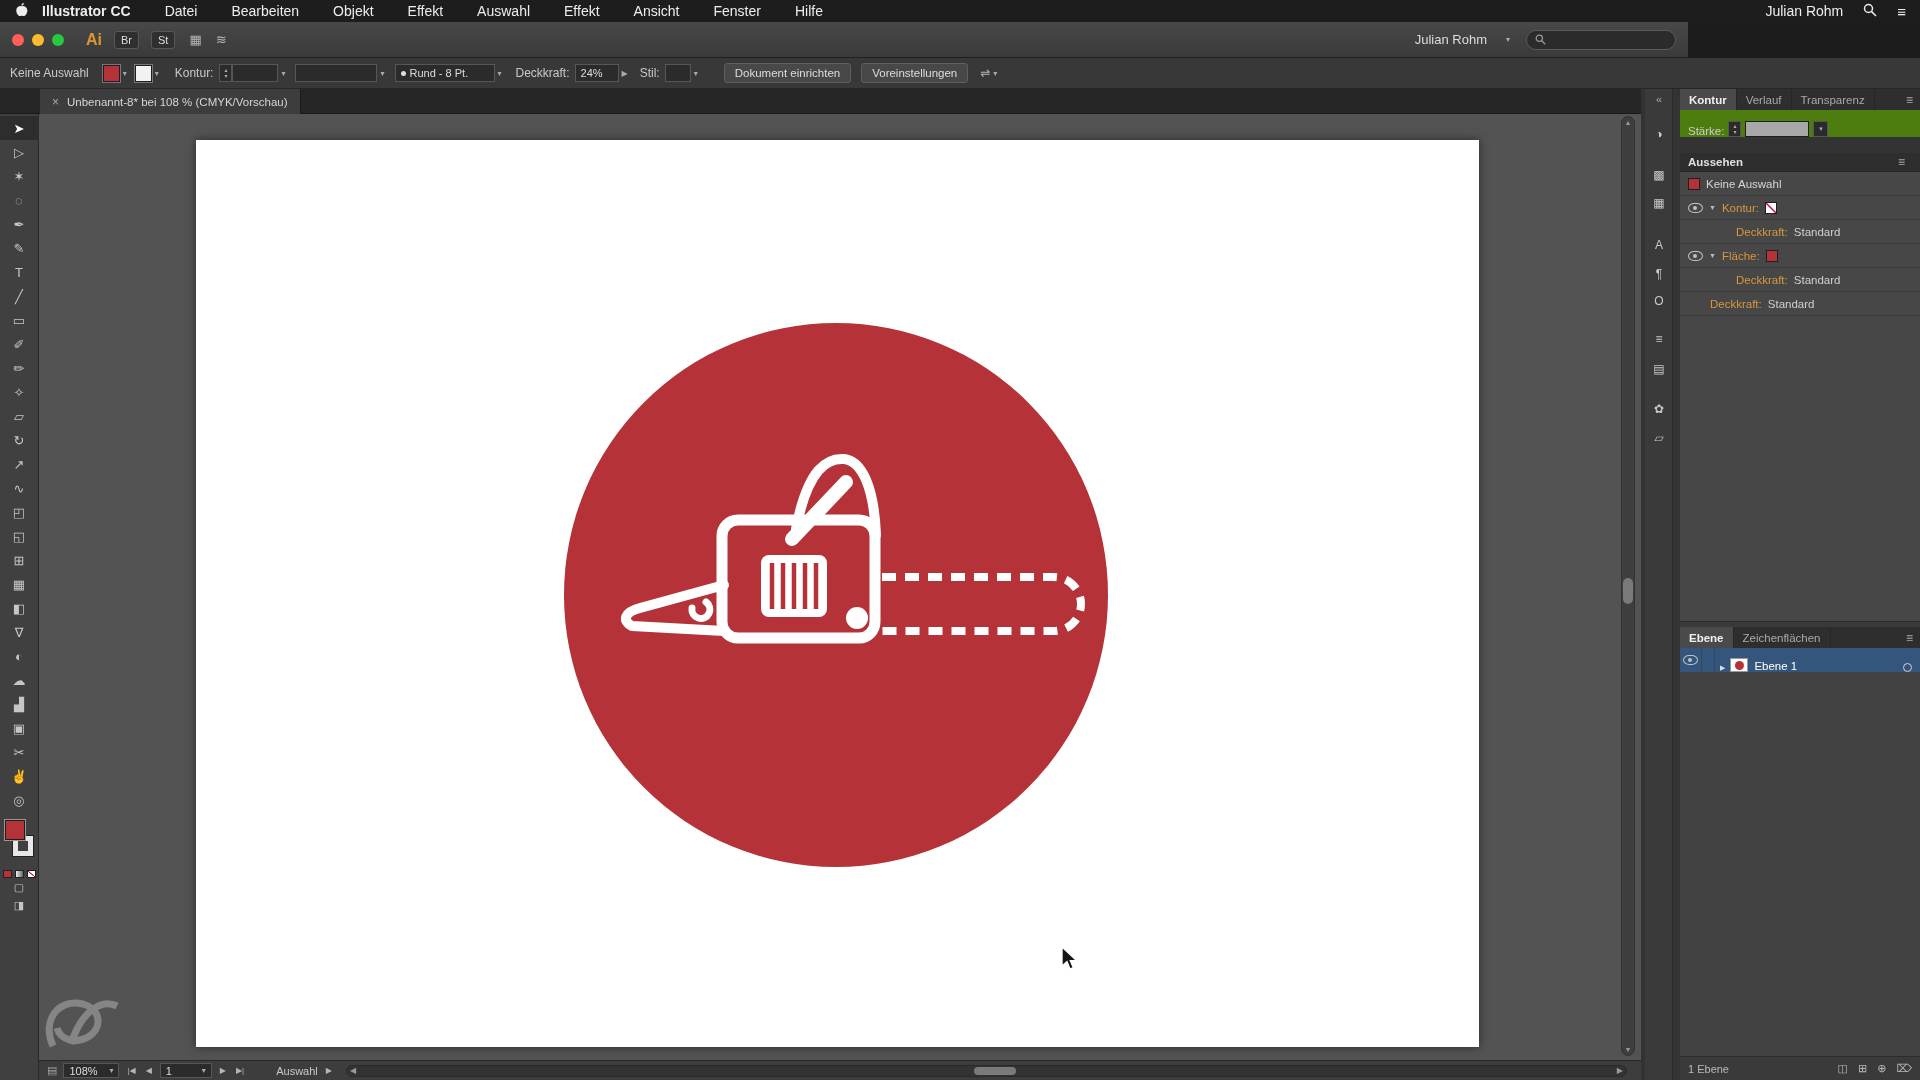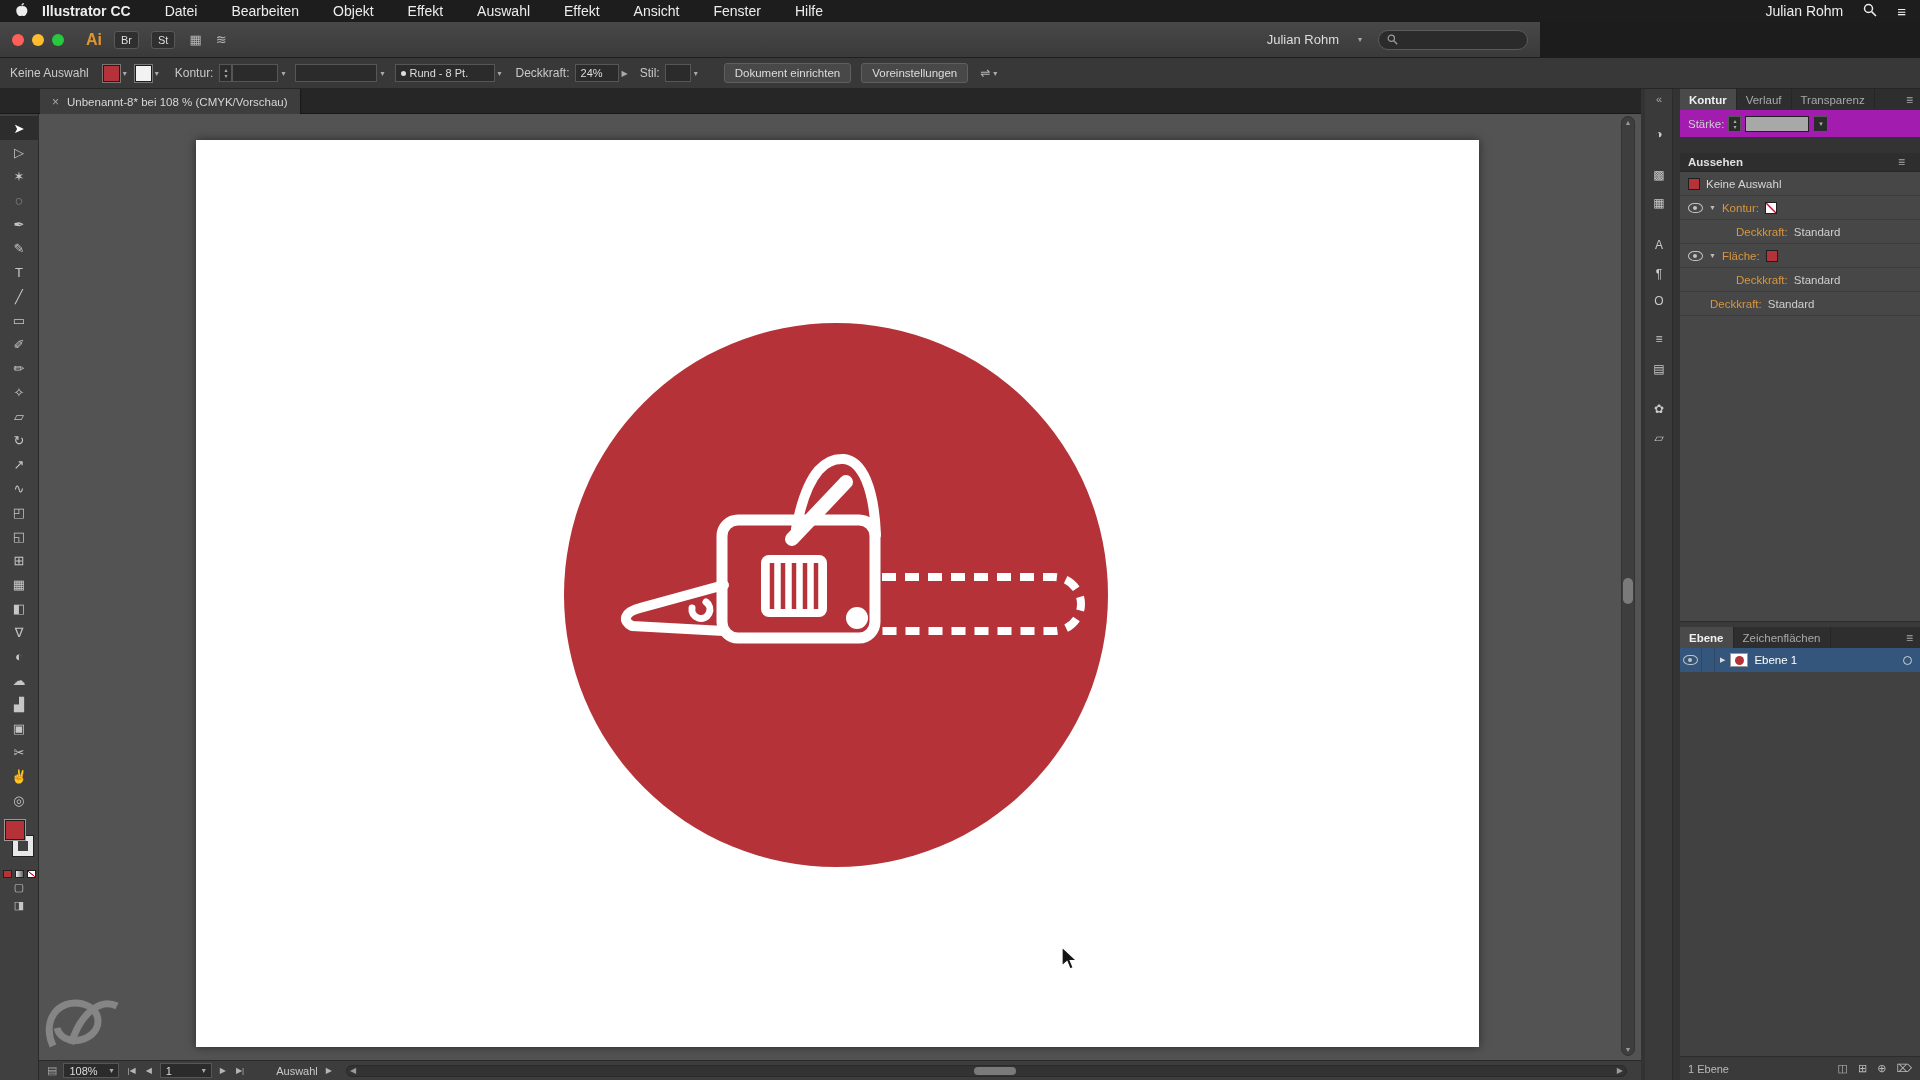--- a/index.html
+++ b/index.html
@@ -7,21 +7,21 @@
   body{background:#111;font-family:"Liberation Sans",sans-serif}
   .screen{position:relative;width:1920px;height:1080px;overflow:hidden;background:#1c1c1c;color:#ddd}
 
   
   .menubar{position:absolute;left:0;top:0;width:1920px;height:22px;background:#1d1d1d;display:flex;align-items:center;padding:0 14px;font-size:14px;color:#ededed}
   .appname{font-weight:bold;margin-left:14px}
   .menu-item{margin-left:34px;cursor:default}
   .menubar-right{margin-left:auto;display:flex;align-items:center;gap:20px}
 
   
-  .titlebar{position:absolute;left:0;top:22px;width:1540px;height:36px;background:linear-gradient(#484848,#3a3a3a);border-bottom:1px solid #1f1f1f;display:flex;align-items:center;padding:0 12px}
+  .titlebar{position:absolute;left:0;top:22px;width:1688px;height:36px;background:linear-gradient(#484848,#3a3a3a);border-bottom:1px solid #1f1f1f;display:flex;align-items:center;padding:0 12px}
   .tl{width:12px;height:12px;border-radius:50%;margin-right:8px}
   .ai-logo{color:#e0962f;font-weight:bold;font-size:16px;margin-left:14px}
   .badge{margin-left:12px;padding:2px 6px;font-size:11px;color:#ddd;background:#2f2f2f;border:1px solid #585858;border-radius:3px}
   .tb-icon{margin-left:14px;color:#b5b5b5;font-size:13px}
   .titlebar-right{margin-left:auto;display:flex;align-items:center;gap:16px;font-size:13px;color:#ddd}
   .search-field{width:150px;height:20px;background:#2b2b2b;border:1px solid #5a5a5a;border-radius:10px;display:flex;align-items:center;padding:0 8px;gap:6px}
 
   
   .controlbar{position:absolute;left:0;top:58px;width:1920px;height:31px;background:#383838;border-bottom:1px solid #262626;display:flex;align-items:center;padding:0 10px;font-size:12px;color:#c9c9c9}
   .cb-swatch{width:17px;height:17px;border:1px solid #1e1e1e;outline:1px solid #777}
@@ -62,46 +62,46 @@
   .hsb{position:relative;flex:1;height:12px;background:#333;border:1px solid #2a2a2a;border-radius:6px;margin:0 6px}
   .hsb-thumb{position:absolute;left:49%;top:1px;width:42px;height:8px;background:#7a7a7a;border-radius:4px}
   .hsb .arr{position:absolute;top:0;font-size:8px;color:#9a9a9a}
 
   
   .dock{position:absolute;left:1641px;top:89px;width:279px;height:991px;background:#333}
   .strip{position:absolute;left:4px;top:0;width:28px;height:100%;background:#3a3a3a;border-right:1px solid #2b2b2b}
   .strip-icon{position:absolute;left:0;width:28px;text-align:center;font-size:12px;color:#c9c9c9}
   .collapse{position:absolute;left:0;top:4px;width:28px;text-align:center;color:#aaa;font-size:11px}
   .panels{position:absolute;left:39px;top:0;width:240px;height:100%}
-  .panel{position:absolute;left:0;width:240px;background:#a21caf}
+  .panel{position:absolute;left:0;width:240px;background:#4d7c0f}
   .tabstrip{display:flex;align-items:stretch;background:#2e2e2e;height:21px;font-size:11.5px;color:#a9a9a9}
   .ptab{display:flex;align-items:center;padding:0 9px;border-right:1px solid #262626}
   .ptab.active{background:#4a4a4a;color:#f0f0f0;font-weight:bold}
   .pmenu{margin-left:auto;display:flex;align-items:center;padding:0 7px;color:#aaa;font-size:12px}
-  .stroke-content{display:flex;align-items:center;height:27px;padding:11px 8px;gap:4px;font-size:11.5px;color:#cfcfcf}
+  .stroke-content{display:flex;align-items:flex-end;height:27px;padding:0 8px;gap:4px;font-size:11.5px;color:#cfcfcf}
   .light-field{width:64px;height:16px;background:#a8a8a8;border:1px solid #1f1f1f}
   .dd-box{width:15px;height:16px;background:#2b2b2b;border:1px solid #565656;display:flex;align-items:center;justify-content:center;font-size:7px;color:#aaa}
   .pheader{height:19px;background:#2e2e2e;display:flex;align-items:center;padding:0 8px;font-size:11.5px;font-weight:bold;color:#e0e0e0;border-bottom:1px solid #262626}
   .ap-rows{background:#474747}
   .ap-row{height:24px;display:flex;align-items:center;border-bottom:1px solid #3c3c3c;font-size:11.5px;color:#d6d6d6;padding:0 8px;gap:6px}
   .link{color:var(--link)}
   .val{color:#cfcfcf}
   .eye{width:15px;height:10px;border:1px solid #c2c2c2;border-radius:50% / 60%;position:relative;flex:none}
   .eye::after{content:"";position:absolute;left:4px;top:2px;width:4px;height:4px;border-radius:50%;background:#c2c2c2}
   .disc{font-size:7px;color:#bbb}
   .sw{width:12px;height:12px;border:1px solid #1e1e1e;flex:none}
   .sw.red{background:var(--accent)}
   .sw.none{background:linear-gradient(to top right,#fff 43%,#d03 47%,#d03 53%,#fff 57%)}
   .indent{padding-left:56px}
   .indent2{padding-left:30px}
   .ap-empty{height:305px;background:#474747}
   .pfooter{height:22px;background:#3a3a3a;border-top:1px solid #2c2c2c;display:flex;align-items:center;padding:0 8px;gap:10px;font-size:11px;color:#b9b9b9}
   .pfooter .rt{margin-left:auto;display:flex;gap:10px}
   .picon{cursor:default}
-  .layer-row{height:24px;background:var(--selblue);display:flex;align-items:center;font-size:11.5px;color:#fff}
+  .layer-row{height:24px;background:var(--selblue);display:flex;align-items:flex-end;font-size:11.5px;color:#fff}
   .lr-eye{width:22px;height:100%;display:flex;align-items:center;justify-content:center;border-right:1px solid #2f4868}
   .lr-spacer{width:13px;height:100%;border-right:1px solid #2f4868}
   .lr-disc{font-size:7px;color:#dcdcdc;margin:0 5px}
   .lr-thumb{width:18px;height:14px;background:#fff;border:1px solid #999;display:flex;align-items:center;justify-content:center}
   .lr-thumb i{display:block;width:9px;height:9px;border-radius:50%;background:var(--accent)}
   .lr-name{margin-left:6px}
   .lr-target{margin-left:auto;margin-right:8px;width:9px;height:9px;border:1px solid #d0d0d0;border-radius:50%}
   .layers-empty{height:384px;background:#414141}
   .lfooter{height:24px}
   .cursor{position:absolute;left:1060px;top:946px;z-index:50}

